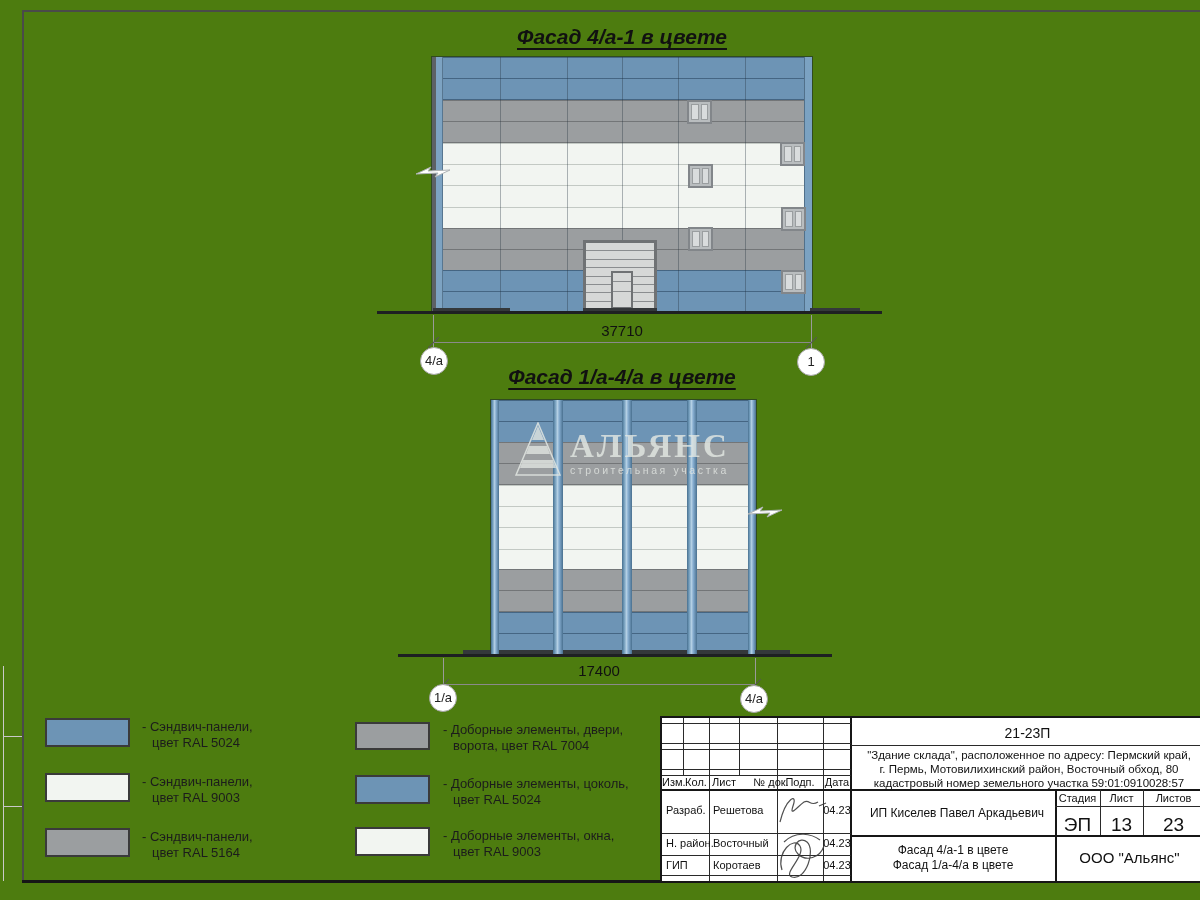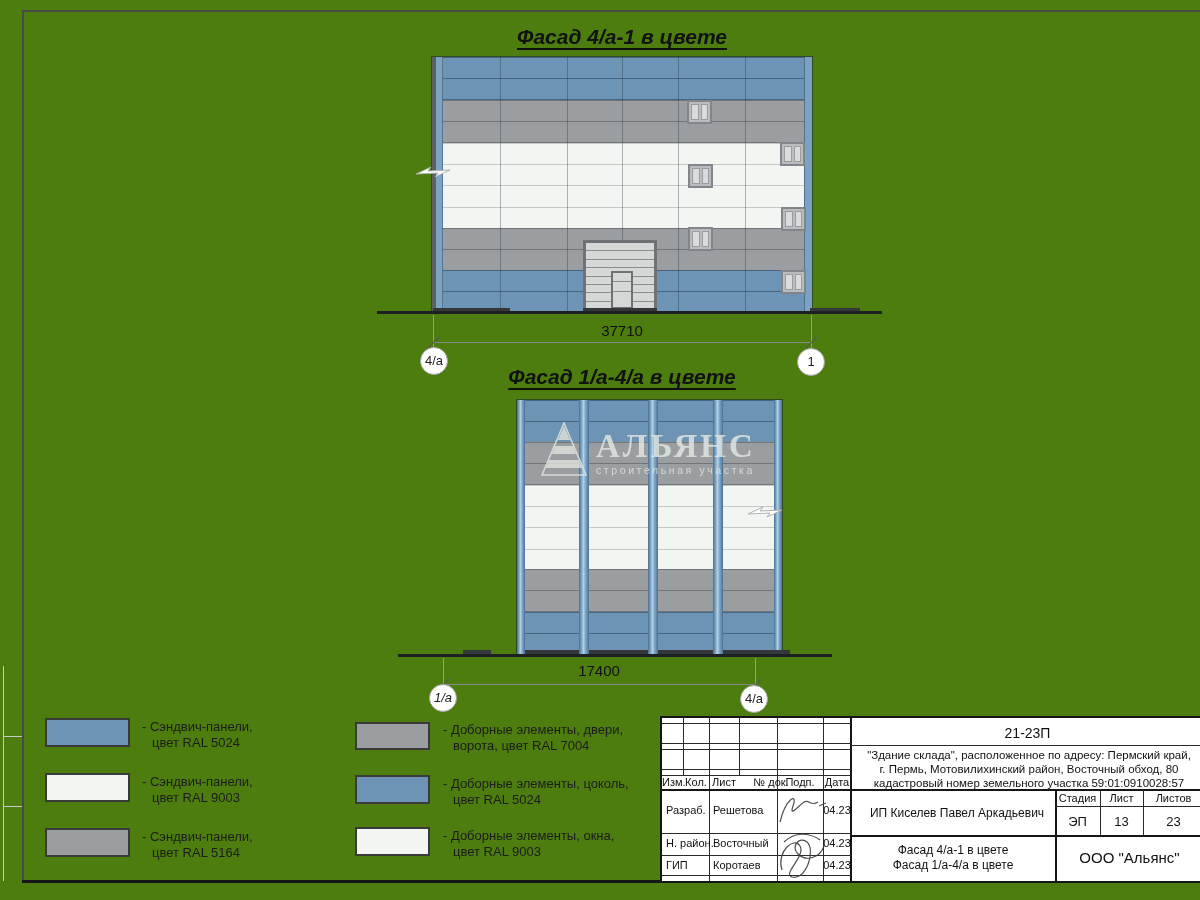--- a/index.html
+++ b/index.html
@@ -61,21 +61,21 @@
   .tb{position:absolute;left:660px;top:716px;width:546px;height:167px;border:2px solid #161616;
       box-sizing:border-box;background:#fff;font-size:11px;}
   .tb .hl,.tb .vl{position:absolute;background:#2a2a2a;}
   .tb .hl{height:1px;} .tb .vl{width:1px;}
   .tb .hl.th{height:2px;background:#161616;} .tb .vl.th{width:2px;background:#161616;}
   .tb .cell{position:absolute;text-align:center;}
   .tb .lft{position:absolute;text-align:left;}
   .code{font-size:14px;}
   .addr{font-size:11.5px;line-height:14px;}
   .client{font-size:12px;}
-  .stage-val{font-size:13px;}
+  .stage-val{font-size:19px;}
   .doc-title{font-size:12px;line-height:15px;}
   .company{font-size:15px;}
   .sig-svg{position:absolute;pointer-events:none;}
 </style>
 </head>
 <body>
 
 <div class="sheet">
 
   <div class="frame-line" style="left:22px;top:10px;width:1178px;height:2px;"></div>
@@ -147,21 +147,21 @@
   <div class="ext-line" style="left:811px;top:315px;height:34px;"></div>
   <div class="dim-label" style="left:433px;top:322px;width:378px;">37710</div>
   <div class="dim-line" style="left:433px;top:342px;width:378px;"></div>
   <div class="tick" style="left:426px;top:342px;"></div>
   <div class="tick" style="left:804px;top:342px;"></div>
   <div class="axis" style="left:420px;top:347px;">4/а</div>
   <div class="axis" style="left:797px;top:348px;">1</div>
 
   <div class="fac-title" style="left:432px;top:365px;width:380px;">Фасад 1/а-4/а в цвете</div>
 
-  <div class="facade" style="left:491px;top:400px;width:265px;height:254px;margin-left:26px;">
+  <div class="facade" style="left:491px;top:400px;width:265px;height:254px;">
     <div class="band blue" style="top:0;height:42px;"></div>
     <div class="band gray" style="top:42px;height:43px;"></div>
     <div class="band white" style="top:85px;height:84px;"></div>
     <div class="band gray" style="top:169px;height:43px;"></div>
     <div class="band blue" style="top:212px;height:42px;"></div>
 
     <div class="pilaster" style="left:0;width:8px;"></div>
     <div class="pilaster" style="left:62px;"></div>
     <div class="pilaster" style="left:131px;"></div>
     <div class="pilaster" style="left:196px;"></div>
@@ -193,21 +193,21 @@
   <div class="apron" style="left:463px;top:650px;width:28px;height:5px;"></div>
   <div class="apron" style="left:755px;top:650px;width:35px;height:5px;"></div>
   <div class="ground" style="left:398px;top:654px;width:434px;"></div>
 
   <div class="ext-line" style="left:443px;top:658px;height:34px;"></div>
   <div class="ext-line" style="left:755px;top:658px;height:34px;"></div>
   <div class="dim-label" style="left:443px;top:662px;width:312px;">17400</div>
   <div class="dim-line" style="left:443px;top:684px;width:312px;"></div>
   <div class="tick" style="left:436px;top:684px;"></div>
   <div class="tick" style="left:748px;top:684px;"></div>
-  <div class="axis" style="left:429px;top:684px;font-style:italic;">1/а</div>
+  <div class="axis" style="left:429px;top:684px;">1/а</div>
   <div class="axis" style="left:740px;top:685px;">4/а</div>
 
   <div class="swatch" style="left: 45px; top: 718px; width: 85px; height: 29px; background: rgb(109, 148, 181);"></div>
   <div class="leg-text" style="left:142px;top:719px;">
     <div>- Сэндвич-панели,</div>
     <div class="l2">цвет RAL 5024</div>
   </div>
 
   <div class="swatch" style="left: 45px; top: 773px; width: 85px; height: 29px; background: rgb(242, 245, 241);"></div>
   <div class="leg-text" style="left:142px;top:774px;">

